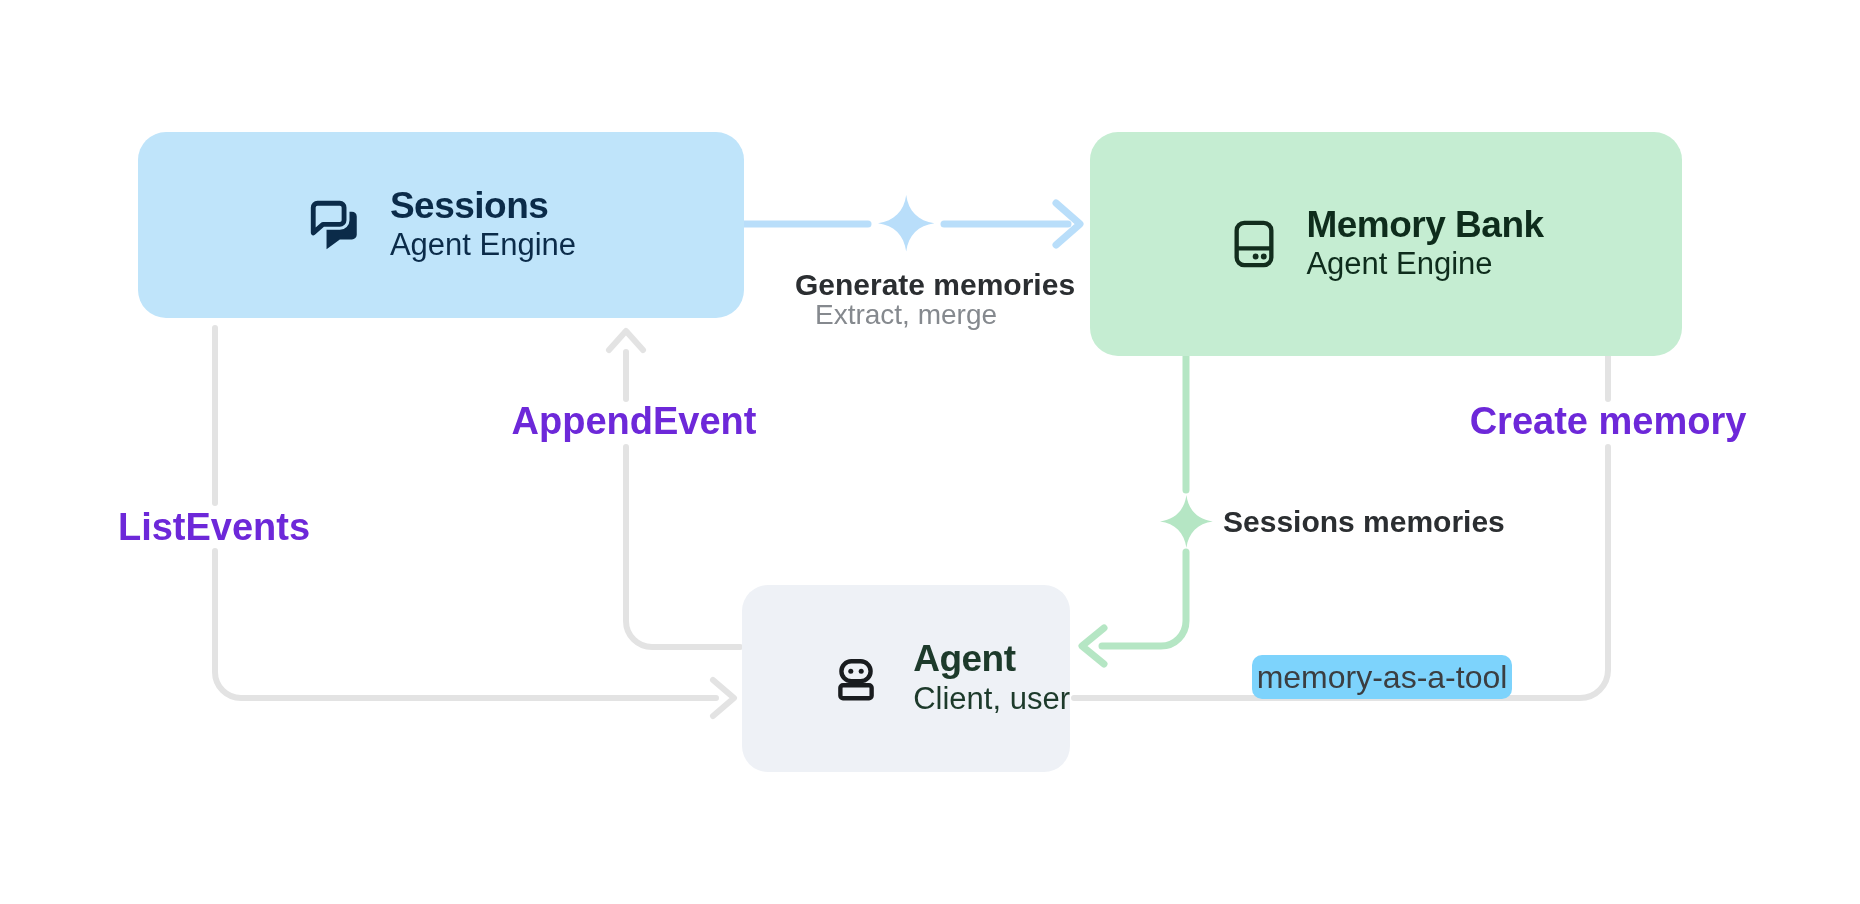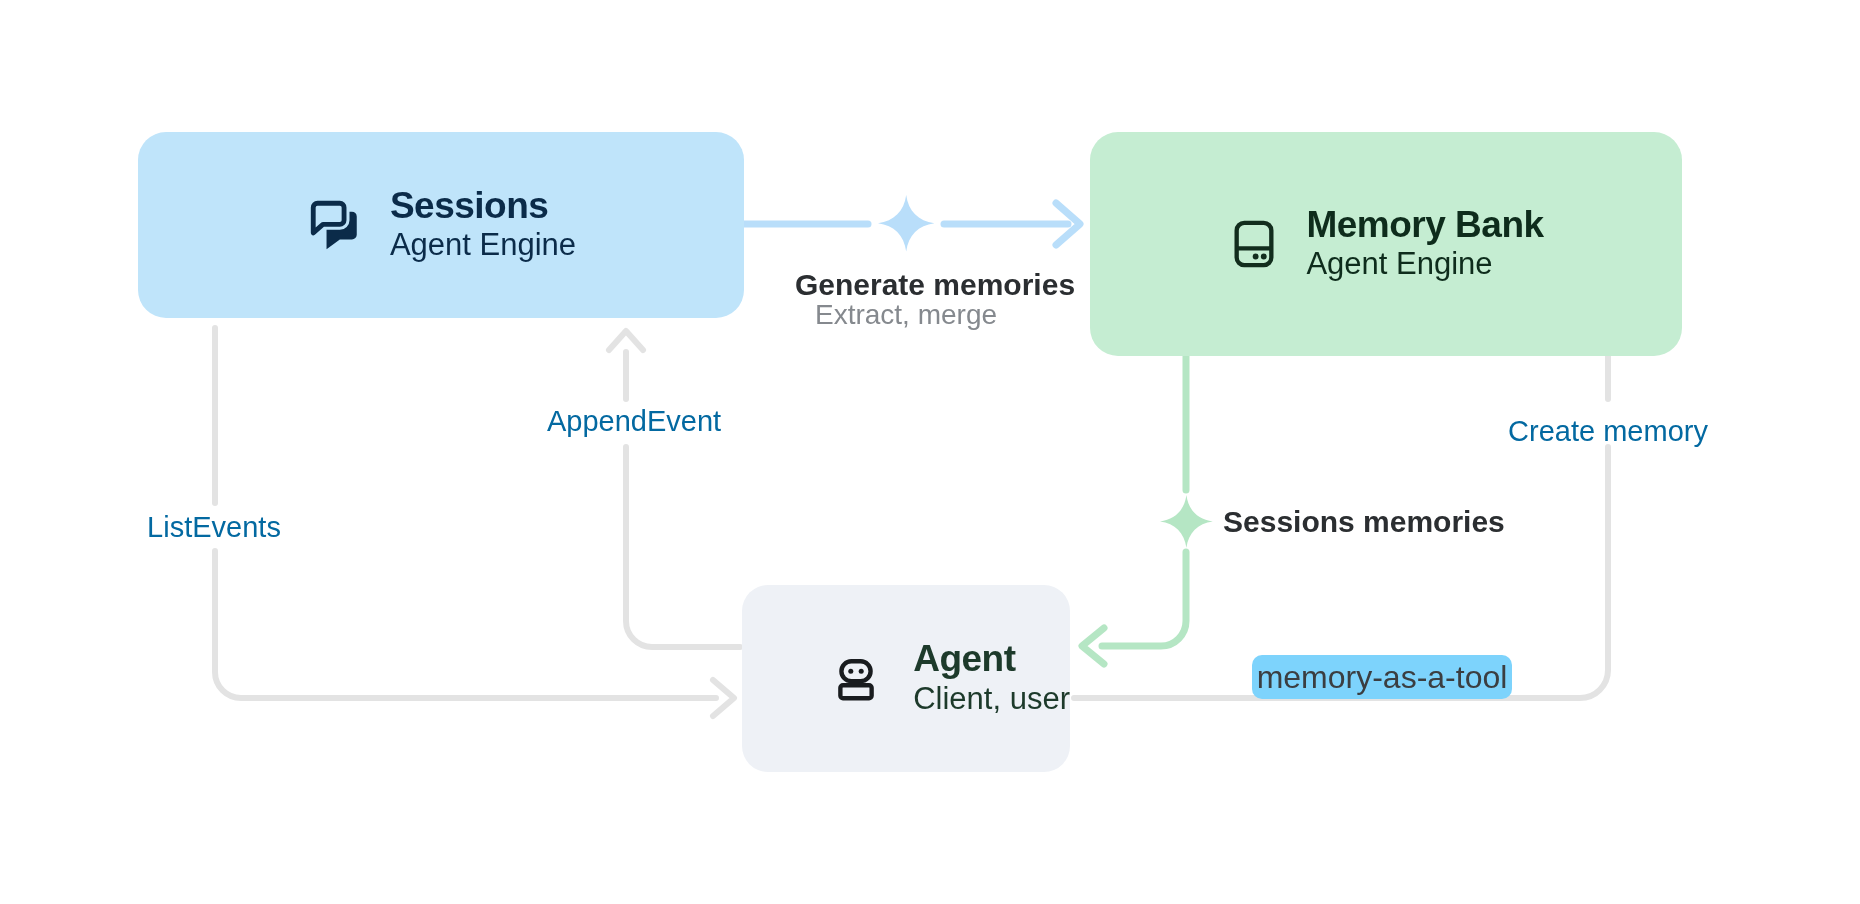--- a/index.html
+++ b/index.html
@@ -16,21 +16,21 @@
   .node .txt { display:flex; flex-direction:column; }
   .node .title { font-size:37px; font-weight:700; line-height:1.12; letter-spacing:-0.5px; }
   .node .subtitle { font-size:31px; font-weight:400; line-height:1.25; }
 
   .node-sessions { left:138px; top:132px; width:606px; height:186px; background:#bfe4fa; color:#0b2b49; }
   .node-memory   { left:1090px; top:132px; width:592px; height:224px; background:#c5edd2; color:#0e2c1c; }
   .node-agent    { left:742px; top:585px; width:328px; height:187px; background:#eef1f6; color:#1d3a2b; border-radius:26px; gap:32px;justify-content:flex-end; }
 
   .lbl { position:absolute; transform:translate(-50%,-50%); white-space:nowrap; }
   .lbl-action { font-size:30px; font-weight:700; color:#2b2e31; }
-  .lbl-api    { font-size:29px; font-weight:400; color:#0369a1; }
+  .lbl-api    { font-size:38px; font-weight:700; color:#6d28d9; }
   .lbl-sub    { font-size:28px; font-weight:400; color:#85898e; }
   .lbl-left   { transform:translate(0,-50%); }
 
   .badge {
     position:absolute; left:1252px; top:655px; width:260px; height:44px;
     background:#7dd3fc; border-radius:10px;
     display:flex; align-items:center; justify-content:center;
     font-size:32px; color:#3b3e41;
   }
 </style>
@@ -74,21 +74,21 @@
     </g>
   </svg>
 
   <div class="badge">memory-as-a-tool</div>
 
   <div class="lbl lbl-action" style="left:911px; top:285px;margin-left:24px;">Generate memories</div>
   <div class="lbl lbl-sub" style="left:906px; top:315px;">Extract, merge</div>
   <div class="lbl lbl-api" style="left:634px; top:421px;">AppendEvent</div>
   <div class="lbl lbl-api" style="left:214px; top:527px;">ListEvents</div>
   <div class="lbl lbl-action lbl-left" style="left:1223px; top:522px;">Sessions memories</div>
-  <div class="lbl lbl-api" style="left:1608px; top:421px;margin-top:10px;">Create memory</div>
+  <div class="lbl lbl-api" style="left:1608px; top:421px;">Create memory</div>
 
   <div class="node node-sessions">
     <svg width="58" height="58" viewBox="0 0 48 48">
       <path fill="#0b2b49" d="M21 13 H38 a4 4 0 0 1 4 4 V32 a4 4 0 0 1 -4 4 H28 L17 44 V17 a4 4 0 0 1 4 -4 Z"></path>
       <path d="M9.5 6 H28 a3.5 3.5 0 0 1 3.5 3.5 V20 a3.5 3.5 0 0 1 -3.5 3.5 H14 L6 30.5 V9.5 A3.5 3.5 0 0 1 9.5 6 Z" fill="#bfe4fa" stroke="#bfe4fa" stroke-width="9" stroke-linejoin="round"></path>
       <path d="M9.5 6 H28 a3.5 3.5 0 0 1 3.5 3.5 V20 a3.5 3.5 0 0 1 -3.5 3.5 H14 L6 30.5 V9.5 A3.5 3.5 0 0 1 9.5 6 Z" fill="#bfe4fa" stroke="#0b2b49" stroke-width="4" stroke-linejoin="round"></path>
     </svg>
     <div class="txt">
       <span class="title">Sessions</span>
       <span class="subtitle">Agent Engine</span>

